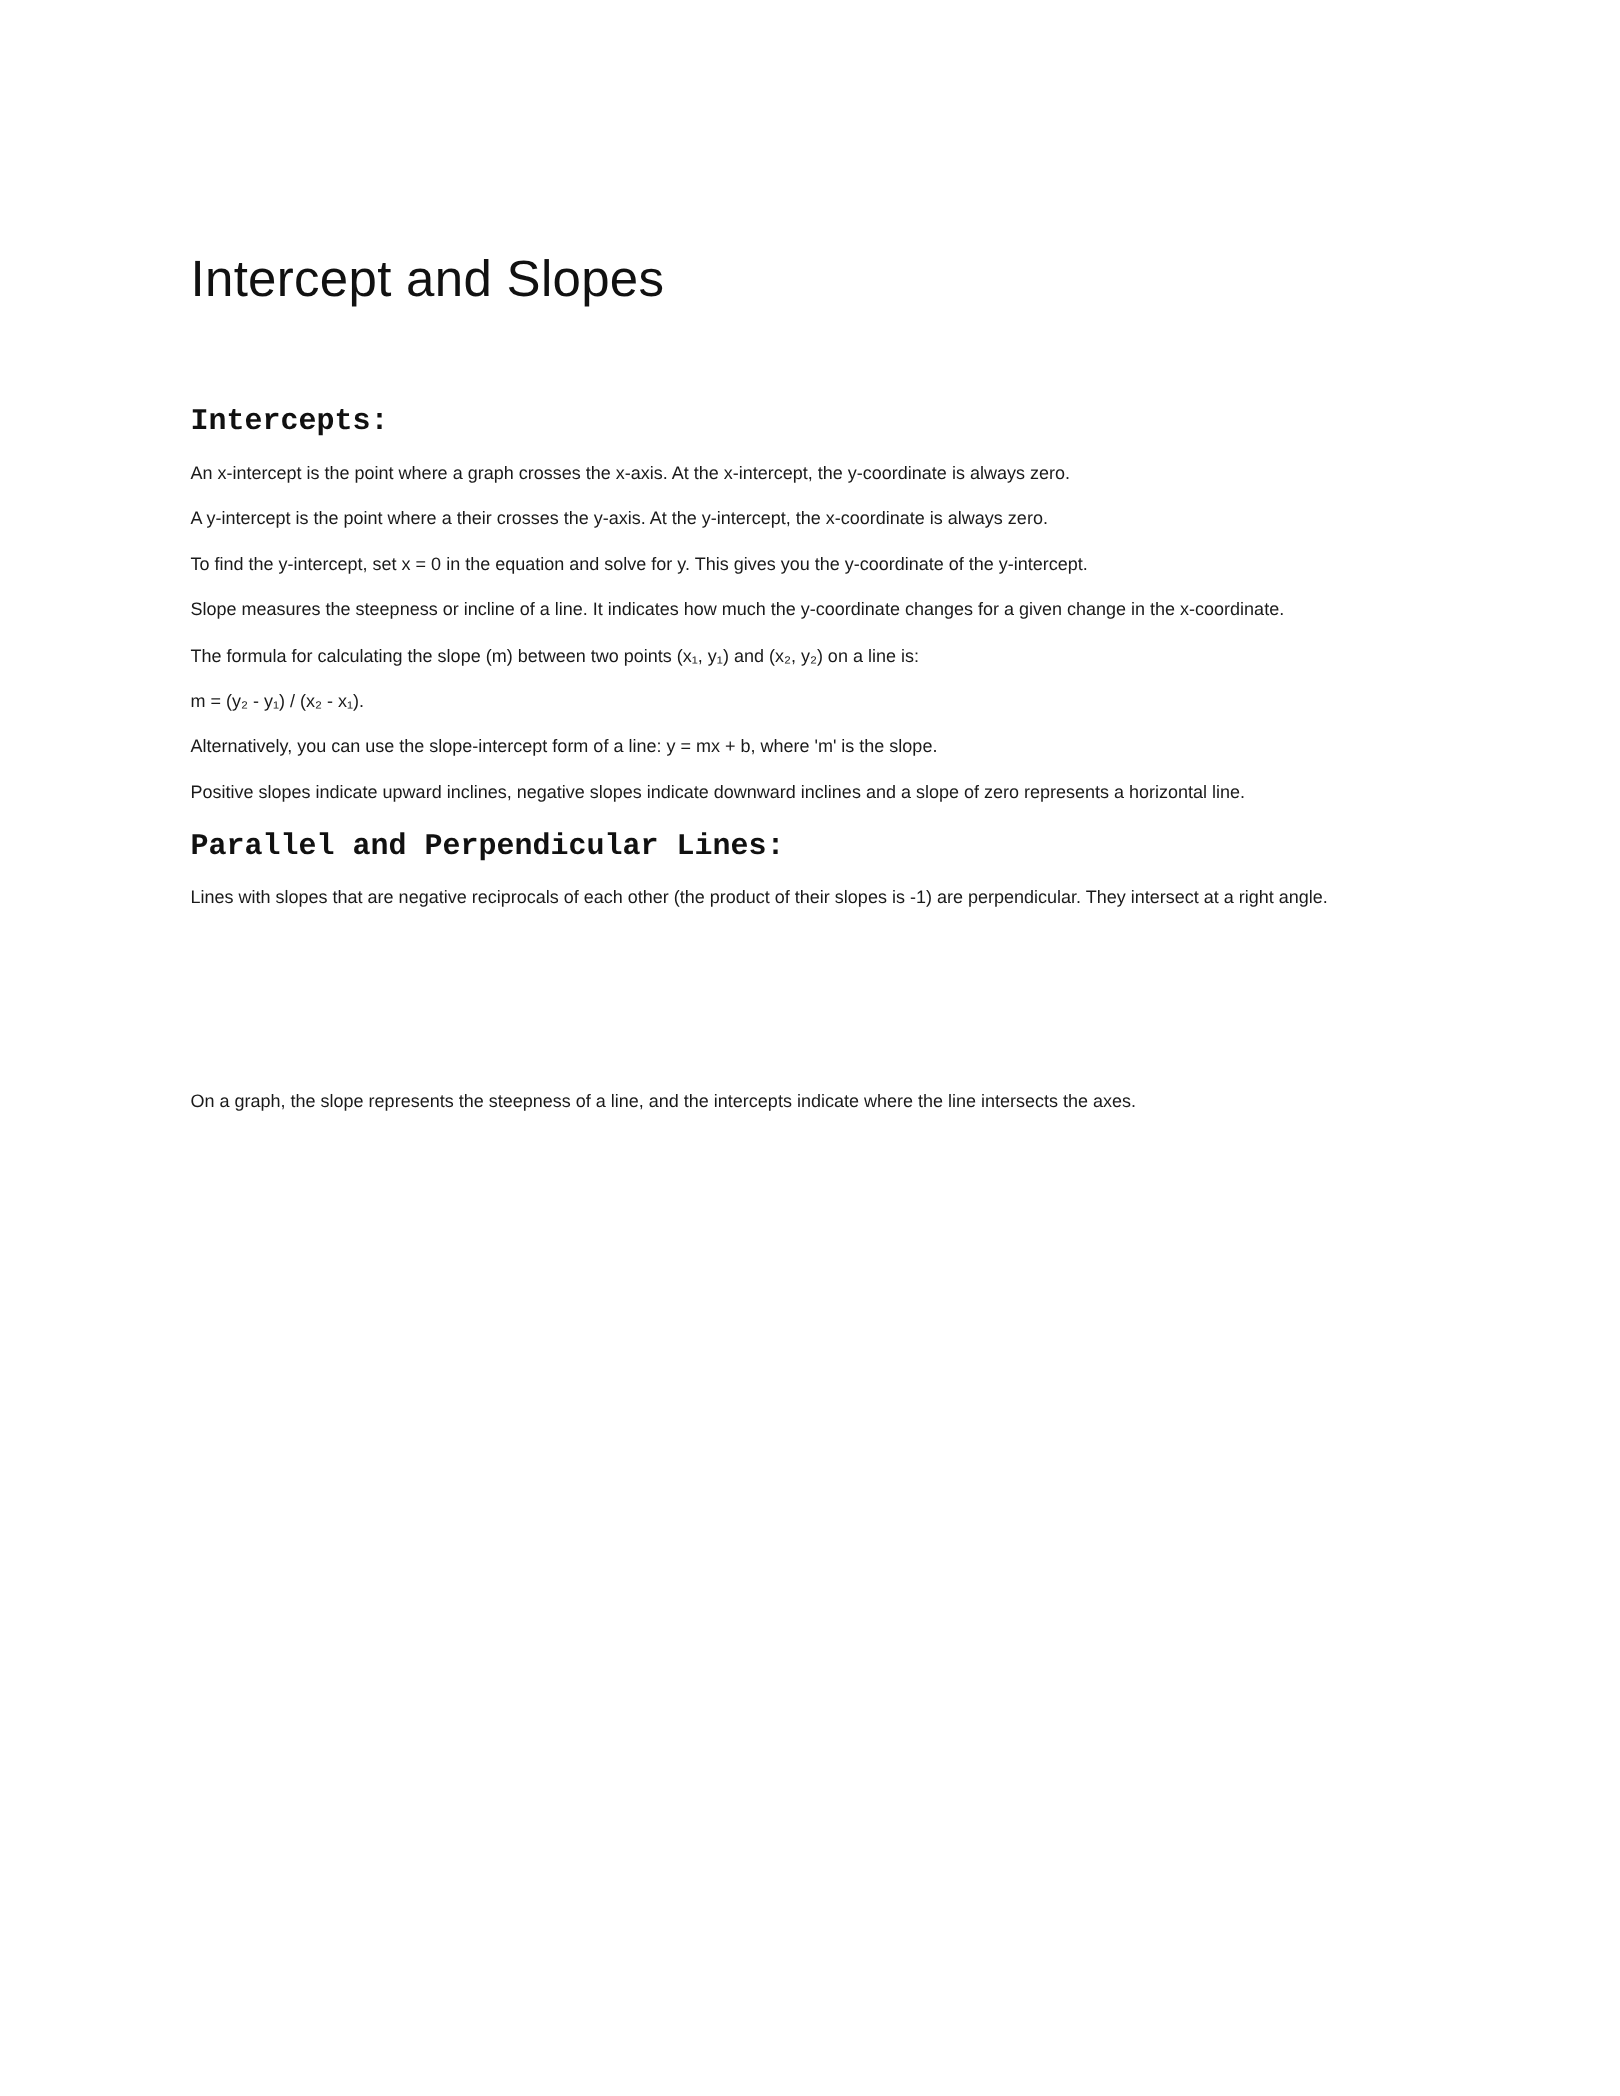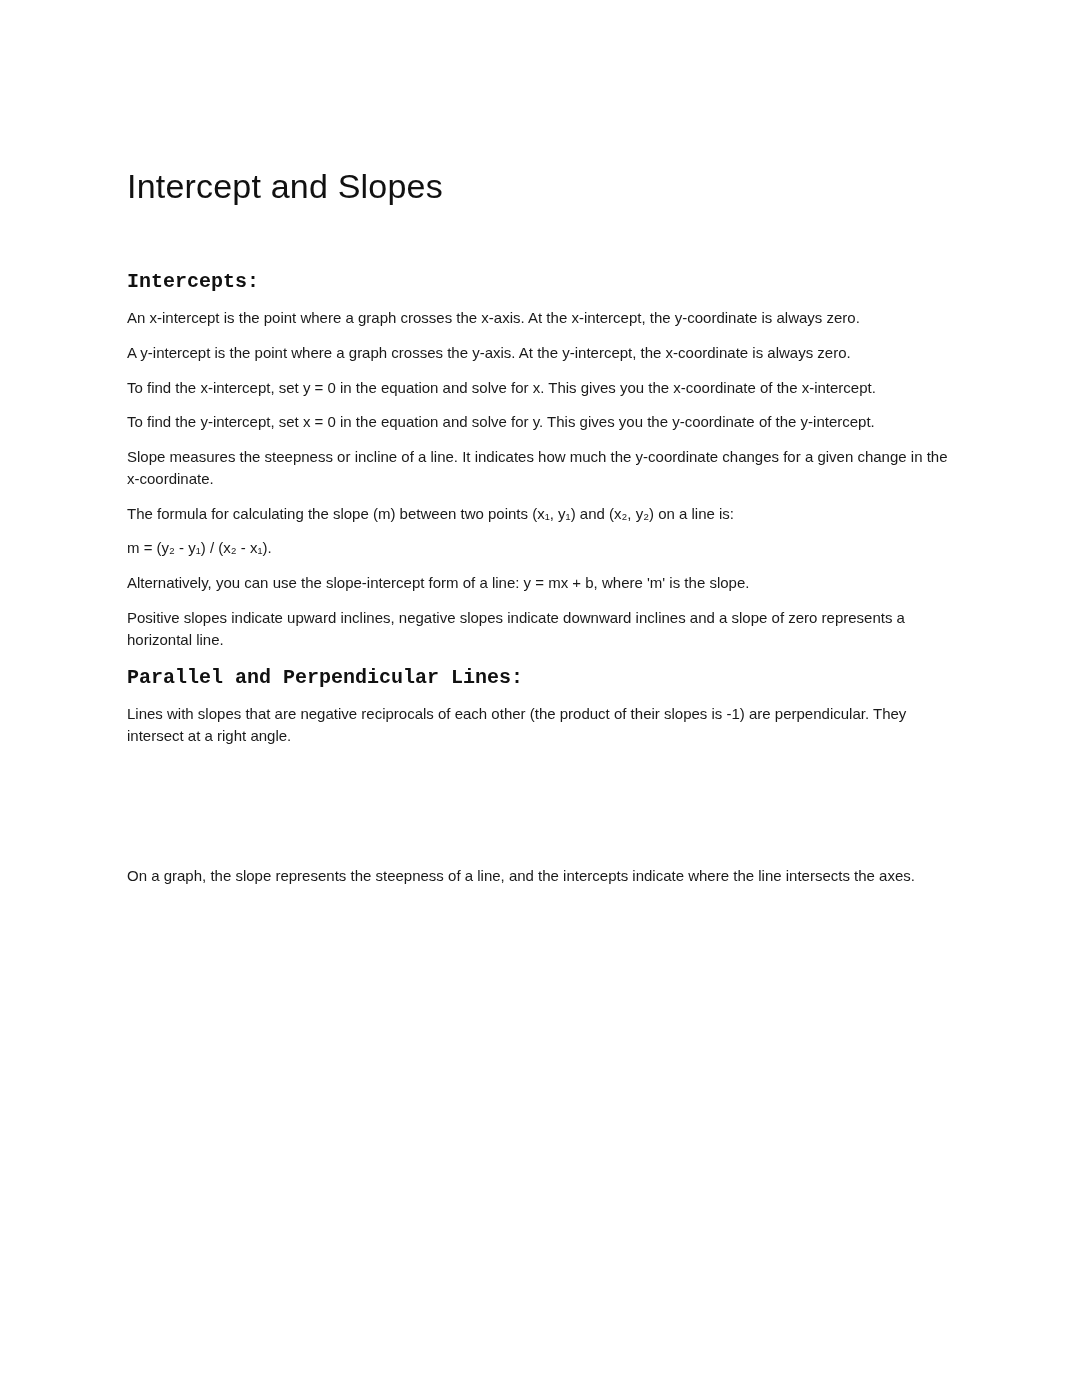--- a/index.html
+++ b/index.html
@@ -31,41 +31,40 @@
     font-weight: 700;
     color: #111111;
     margin-top: 34px;
     margin-bottom: 14px;
     font-family: Liberation Mono, monospace;
   }
   .section-heading.first {
     margin-top: 0;
   }
   .para {
-    font-size: 15px;
+    font-size: 12px;
     line-height: 1.45;
     color: #1a1a1a;
     margin-bottom: 13px;
     max-width: 830px;
   }
   .closing-para {
     margin-top: 118px;
   }
 </style>
 </head>
 <body>
 
 <div class="page">
 
   <h1 class="doc-title">Intercept and Slopes</h1>
 
   <h2 class="section-heading first">Intercepts:</h2>
   <p class="para">An x-intercept is the point where a graph crosses the x-axis. At the x-intercept, the y-coordinate is always zero.</p>
-  <p class="para">A y-intercept is the point where a graph crosses the y-axis. At the y-intercept, the x-coordinate is always zero.</p>
-  <p class="para">To find the x-intercept, set y = 0 in the equation and solve for x. This gives you the x-coordinate of the x-intercept.</p>
+  <p class="para">A y-intercept is the point where a their crosses the y-axis. At the y-intercept, the x-coordinate is always zero.</p>
   <p class="para">To find the y-intercept, set x = 0 in the equation and solve for y. This gives you the y-coordinate of the y-intercept.</p>
 
   <p class="para">Slope measures the steepness or incline of a line. It indicates how much the y-coordinate changes for a given change in the x-coordinate.</p>
   <p class="para">The formula for calculating the slope (m) between two points (x₁, y₁) and (x₂, y₂) on a line is:</p>
   <p class="para">m = (y₂ - y₁) / (x₂ - x₁).</p>
   <p class="para">Alternatively, you can use the slope-intercept form of a line: y = mx + b, where 'm' is the slope.</p>
   <p class="para">Positive slopes indicate upward inclines, negative slopes indicate downward inclines and a slope of zero represents a horizontal line.</p>
 
   <h2 class="section-heading" style="margin-top: 16px;">Parallel and Perpendicular Lines:</h2>
   <p class="para">Lines with slopes that are negative reciprocals of each other (the product of their slopes is -1) are perpendicular. They intersect at a right angle.</p>

